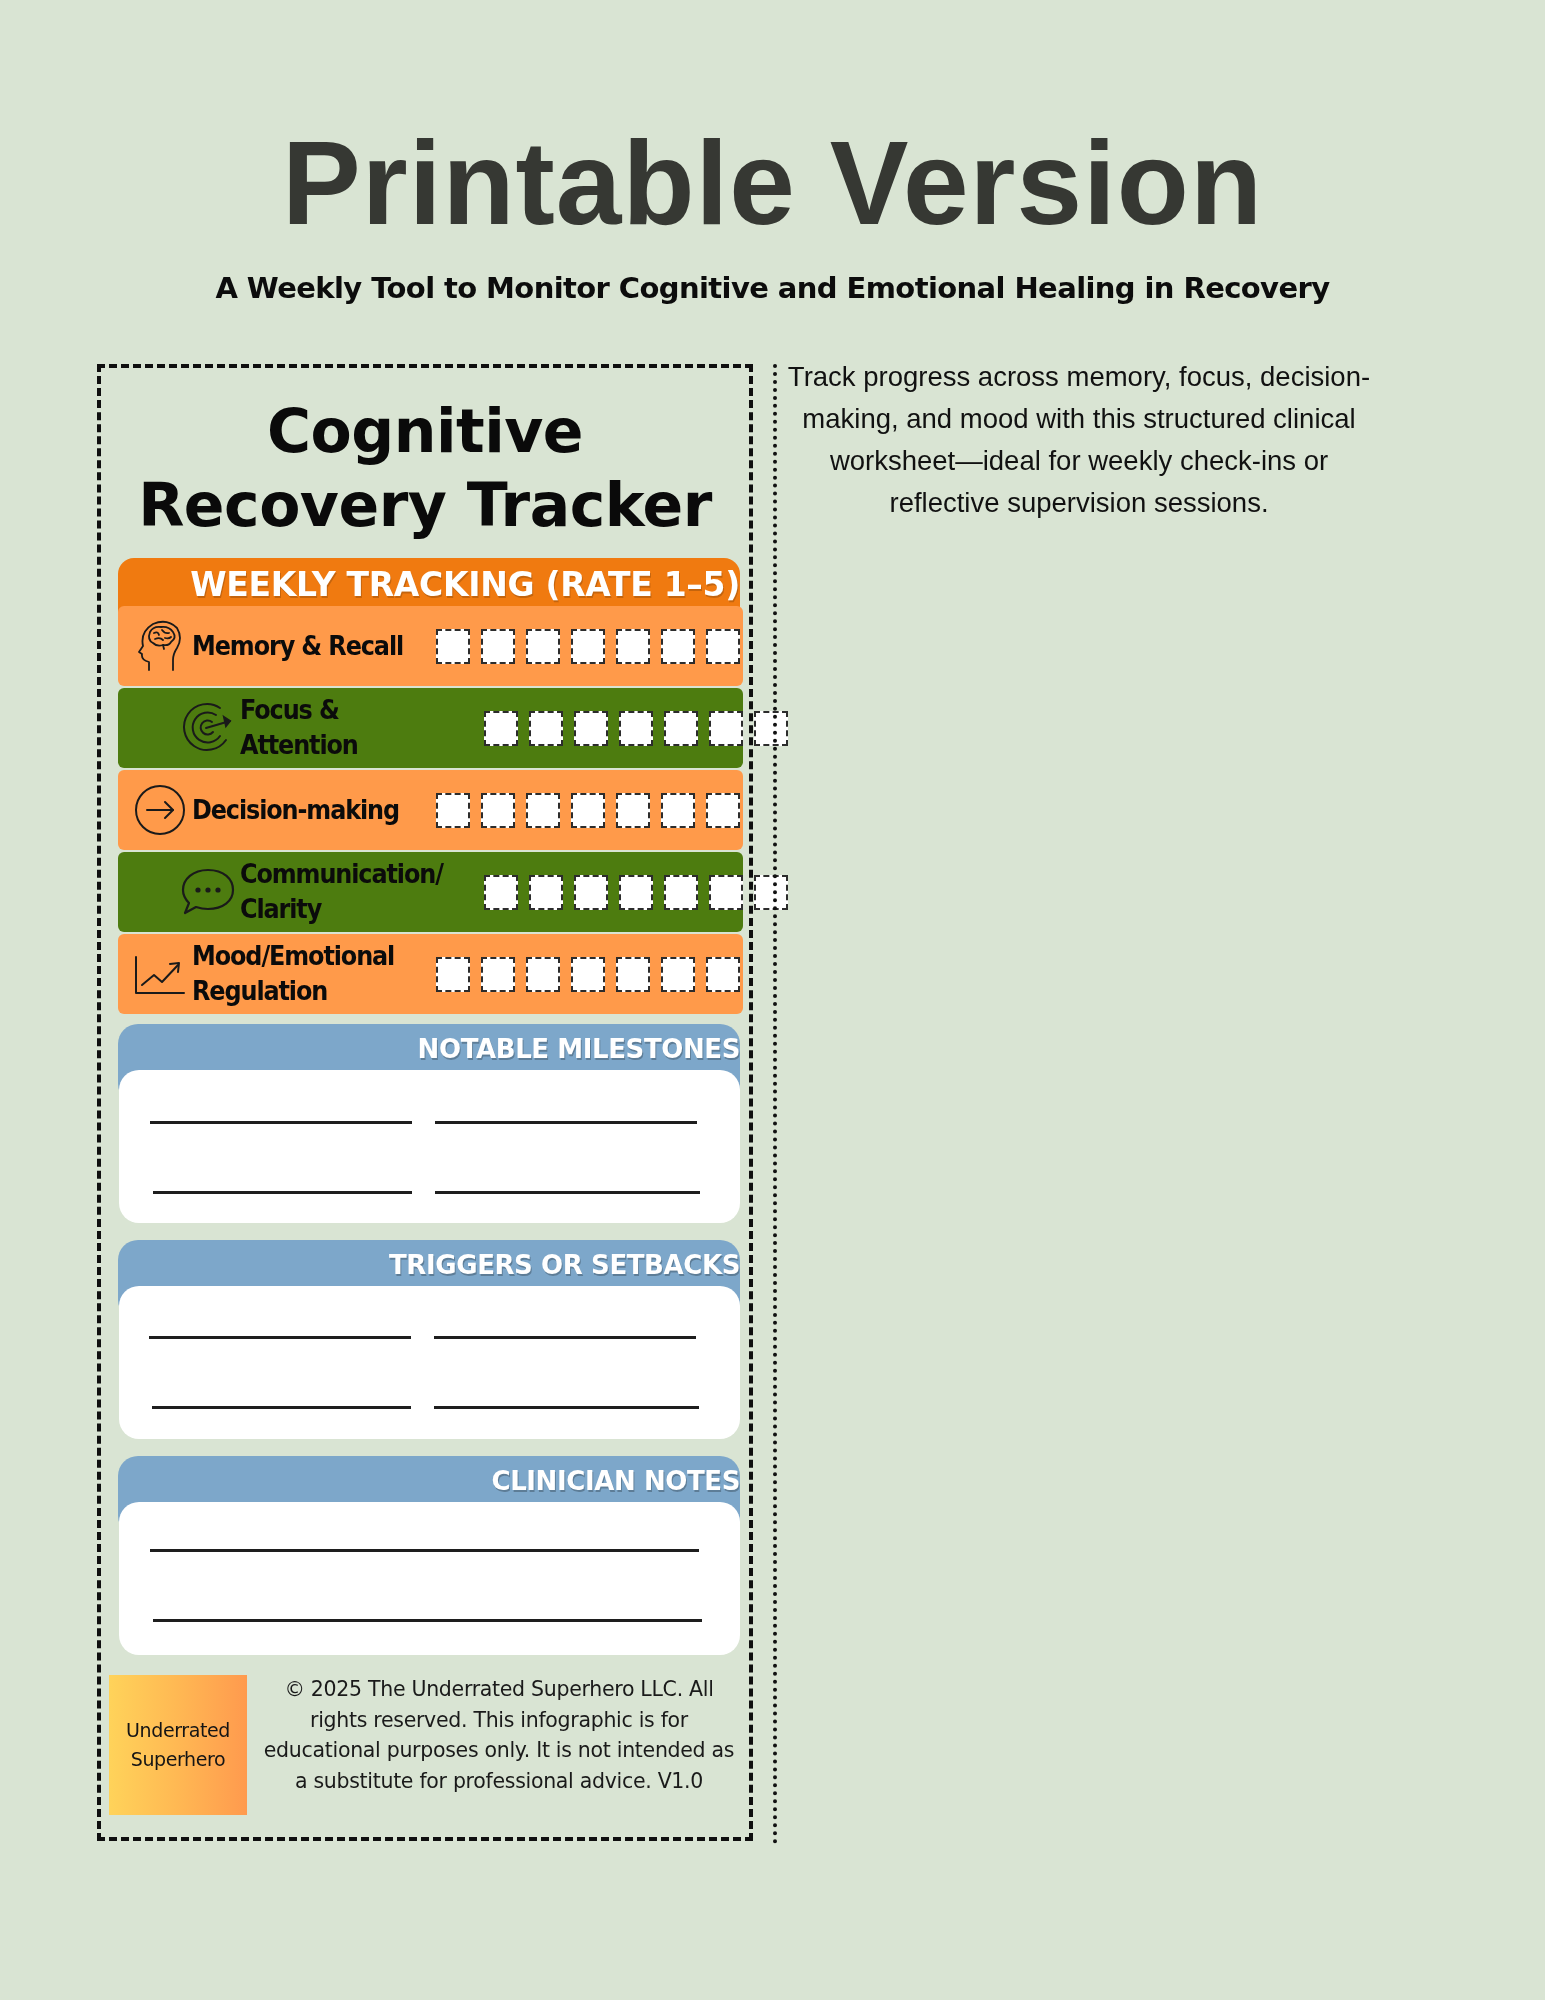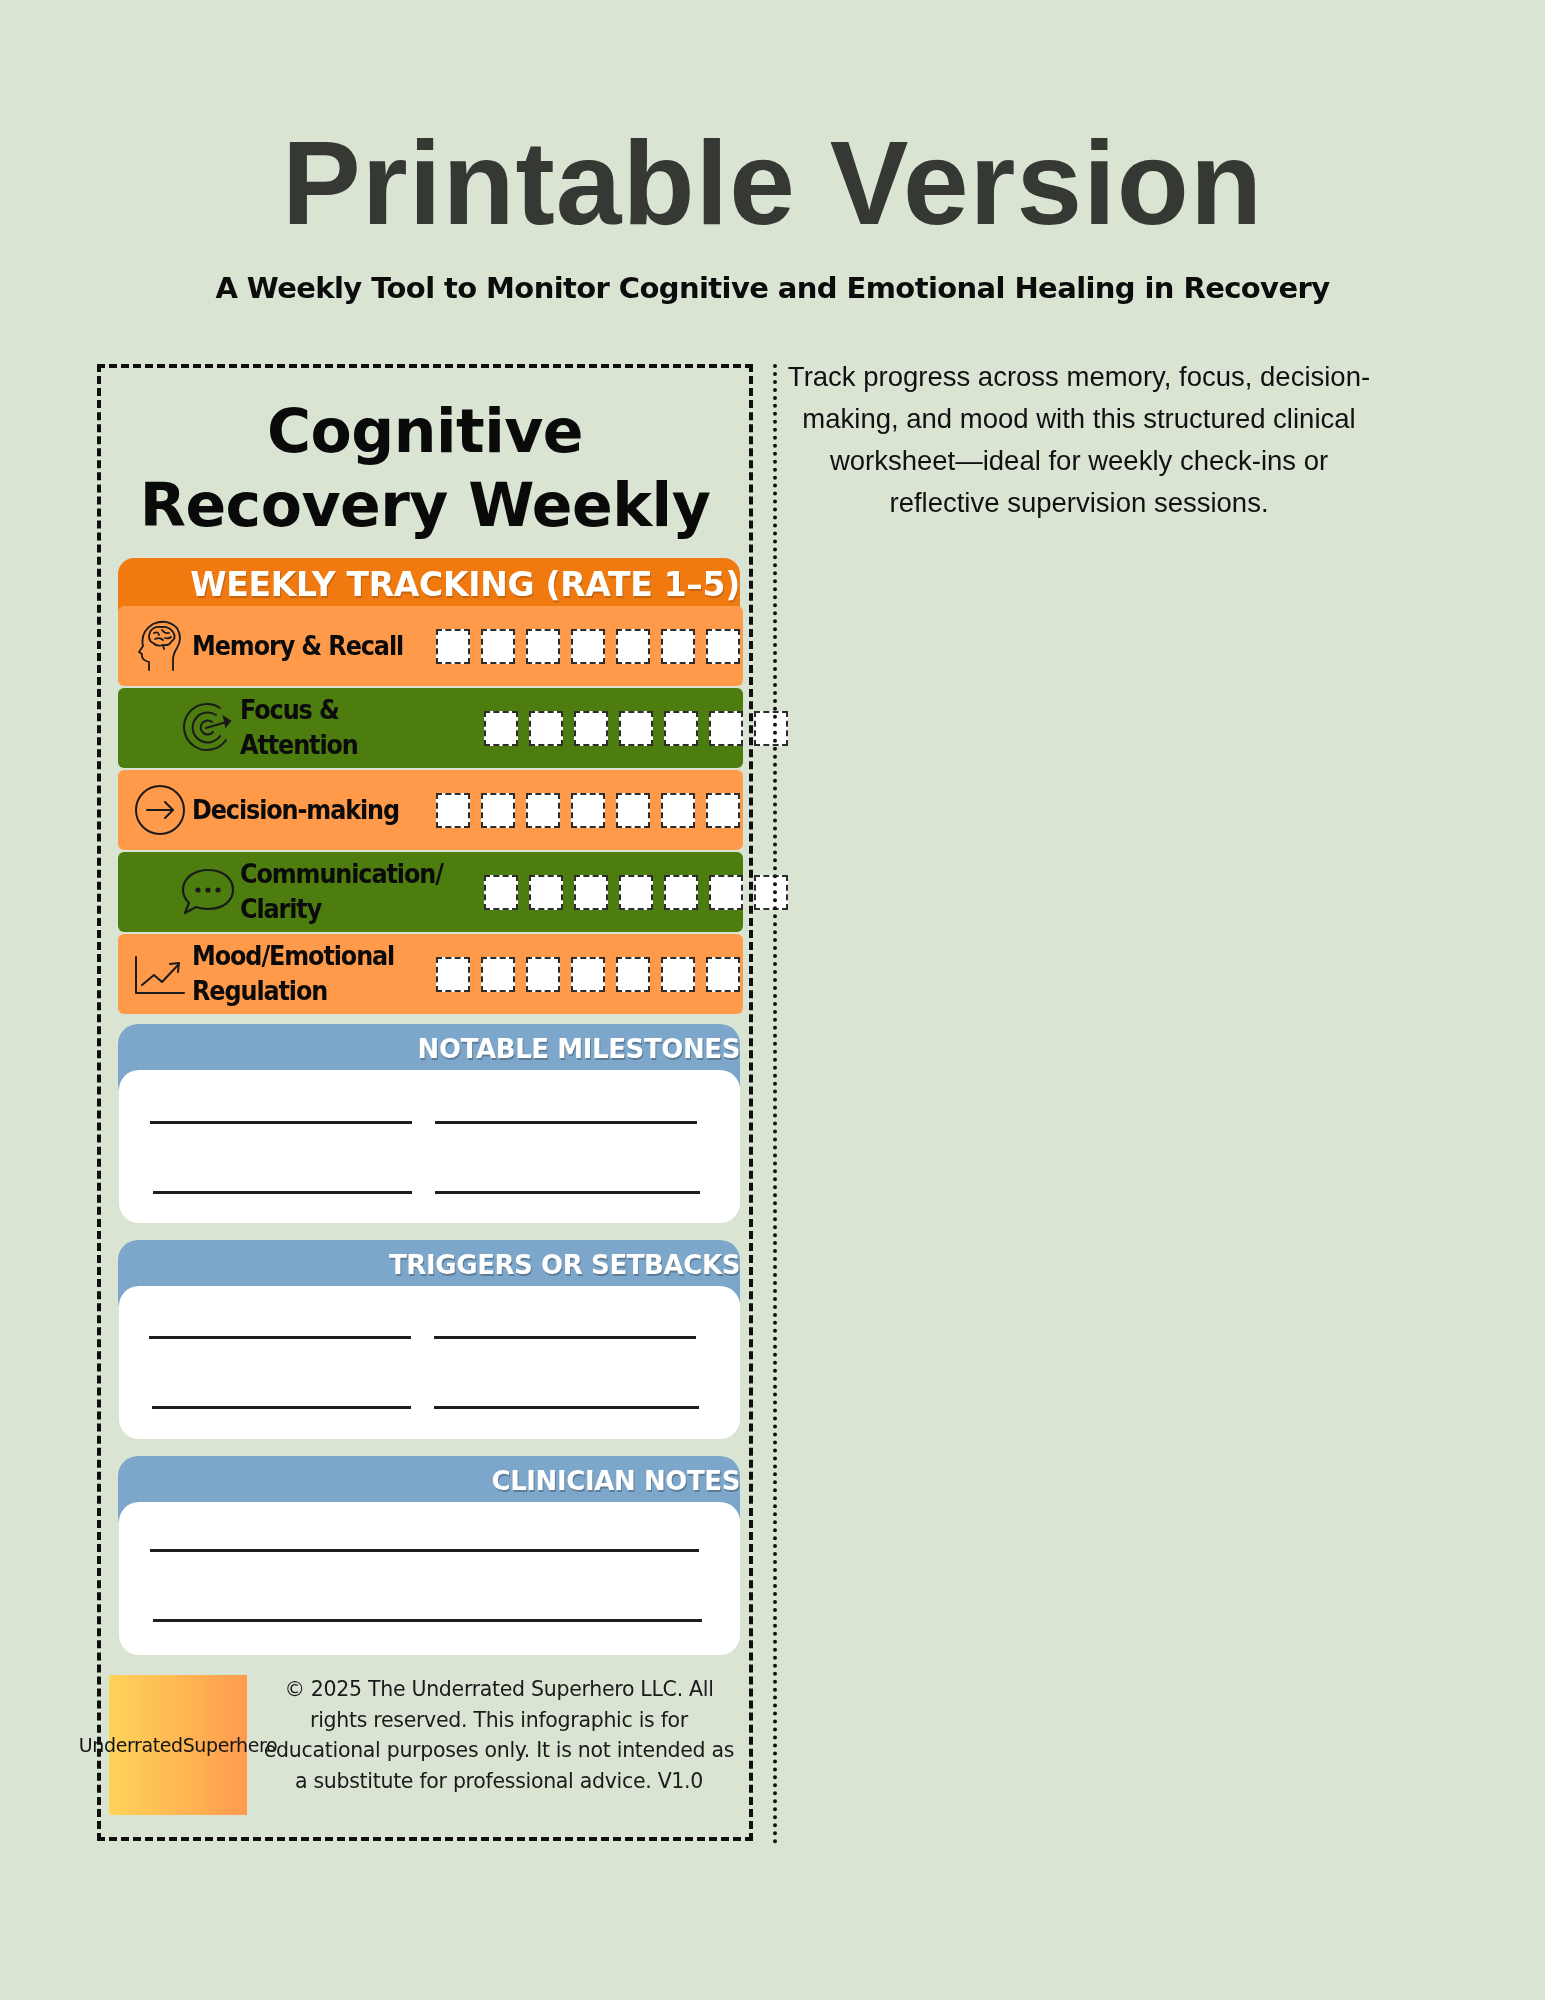--- a/index.html
+++ b/index.html
@@ -105,21 +105,21 @@
     }
     .write-line {
       position: absolute; height: 3px; background: #1e1e1e;
     }
 
     
     .logo {
       position: absolute; left: 8px; top: 1307px;
       width: 138px; height: 140px;
       background: linear-gradient(90deg, #ffd35a 0%, #ffb853 50%, #ff9a4e 100%);
-      display: flex; flex-direction: row; align-items: center; justify-content: center;
+      display: flex; flex-direction: column; align-items: center; justify-content: center;
     }
     .logo span {
       font-family: "DejaVu Sans", sans-serif;
       font-size: 19px; line-height: 29px; color: #151515;
       letter-spacing: -0.4px;
     }
     .footer-text {
       position: absolute; left: 160px; top: 1306px; width: 476px;
       text-align: center;
       font-family: "DejaVu Sans", sans-serif;
@@ -137,21 +137,21 @@
   </style>
 </head>
 <body>
 
 <div class="page-title">Printable Version</div>
 <div class="page-subtitle">A Weekly Tool to Monitor Cognitive and Emotional Healing in Recovery</div>
 
 <div class="card">
   <div class="card-title">
     <div>Cognitive</div>
-    <div>Recovery Weekly</div>
+    <div>Recovery Tracker</div>
   </div>
 
   <div class="tracking-header">
     <span>WEEKLY TRACKING (RATE 1–5)</span>
   </div>
 
   <div class="track-row dark" style="top:238px;">
     <span class="icon">
       <svg width="50" height="56" viewBox="0 0 50 56" fill="none" stroke="#1a1a1a" stroke-width="1.8" stroke-linejoin="round" stroke-linecap="round">
         <path d="M14 52 L14 44 Q6 42 7 36 L4 34 L8 28 Q5 14 18 6 Q32 0 42 10 Q48 20 42 30 Q38 36 38 42 L38 52"></path>

